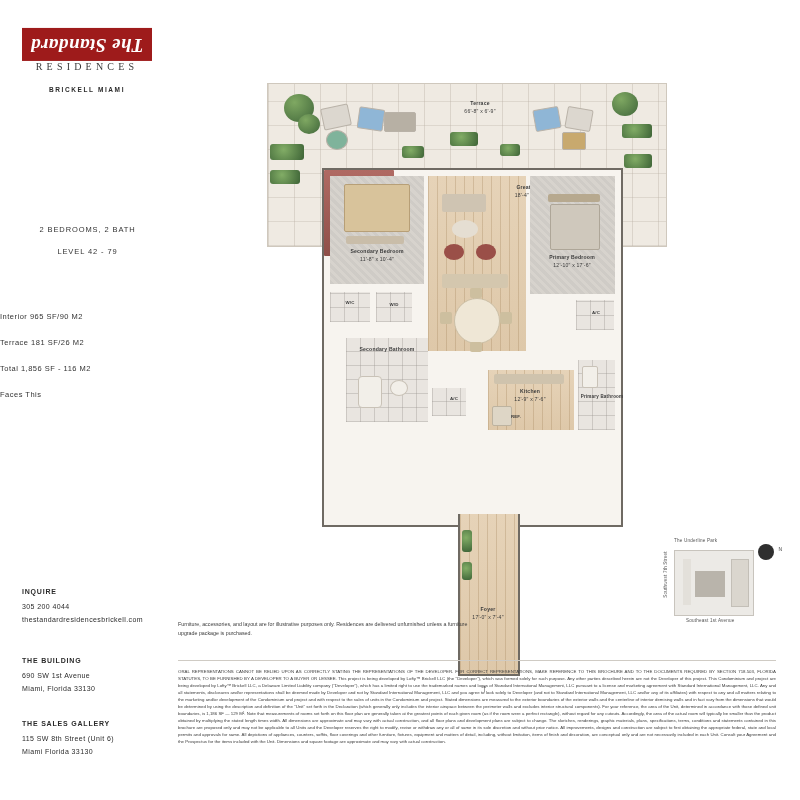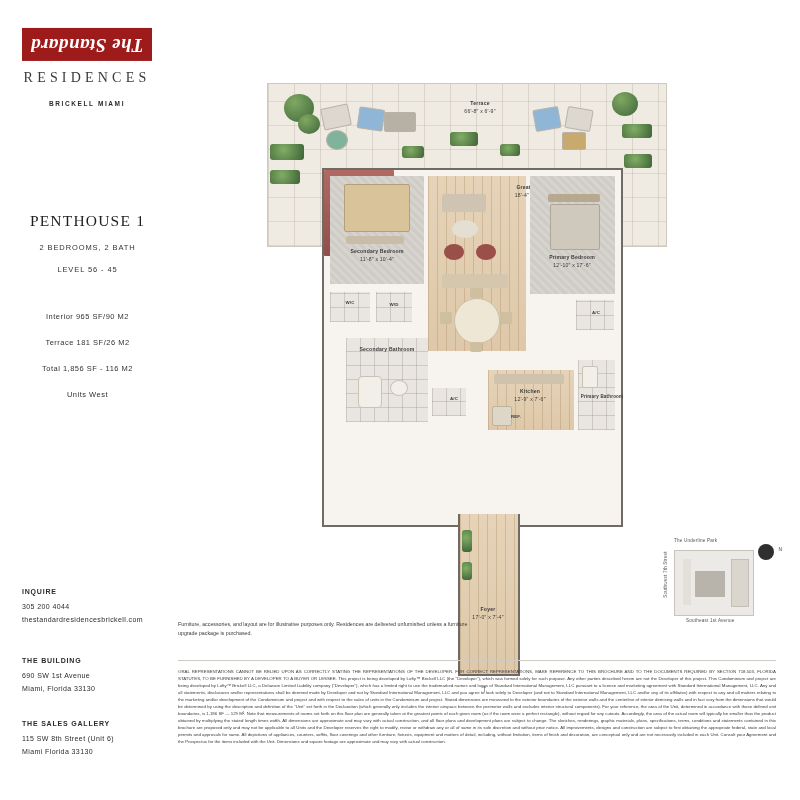--- a/index.html
+++ b/index.html
@@ -44,24 +44,23 @@
     font-family: "Liberation Serif", serif;
     font-style: italic;
     font-weight: bold;
     font-size: 19px;
     letter-spacing: 0.5px;
     padding: 6px 4px 7px 4px;
     transform: rotate(180deg);
     line-height: 1.05;
   }
   .logo-sub {
-    font-size: 14px;
+    font-size: 10px;
     letter-spacing: 4.2px;
     color: #3a3a3a;
-    margin-top: 9px;
     font-family: "Liberation Serif", serif;
   }
   .logo-city {
     font-size: 6.5px;
     letter-spacing: 1.6px;
     color: #2b2b2b;
     margin-top: 14px;
     font-weight: bold;
   }
 
@@ -90,21 +89,20 @@
     font-size: 7.5px;
     letter-spacing: 0.9px;
     margin-top: 13px;
     color: #333;
   }
   .specs {
     position: absolute;
     left: 0;
     top: 312px;
     width: 175px;
-    text-align: center;
   }
   .spec-line {
     font-size: 7.5px;
     letter-spacing: 0.5px;
     color: #333;
     margin-bottom: 17px;
   }
 
   
   .contact {
@@ -306,30 +304,29 @@
 
   <div class="left-col">
 
     <div class="logo-wrap">
       <div class="logo-mark">The Standard</div>
       <div class="logo-sub">RESIDENCES</div>
       <div class="logo-city">BRICKELL MIAMI</div>
     </div>
 
     <div class="unit-block">
-      <div class="unit-title">PENTHOUSE 1</div>
       <div class="unit-beds">2 BEDROOMS, 2 BATH</div>
-      <div class="unit-level">LEVEL 56 - 45</div>
+      <div class="unit-level">LEVEL 42 - 79</div>
     </div>
 
     <div class="specs">
       <div class="spec-line">Interior 965 SF/90 M2</div>
       <div class="spec-line">Terrace 181 SF/26 M2</div>
       <div class="spec-line">Total 1,856 SF - 116 M2</div>
-      <div class="spec-line">Units West</div>
+      <div class="spec-line">Faces This</div>
     </div>
 
     <div class="contact" id="inquire-block">
       <span class="head">INQUIRE</span>
       <span>305 200 4044</span><br>
       <span>thestandardresidencesbrickell.com</span>
     </div>
 
     <div class="contact" id="building-block">
       <span class="head">THE BUILDING</span>

